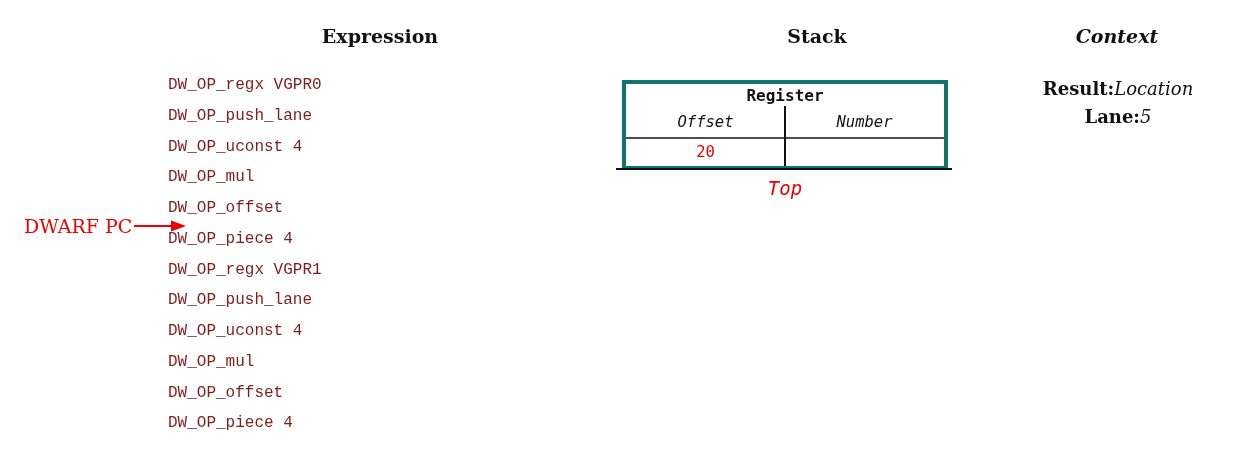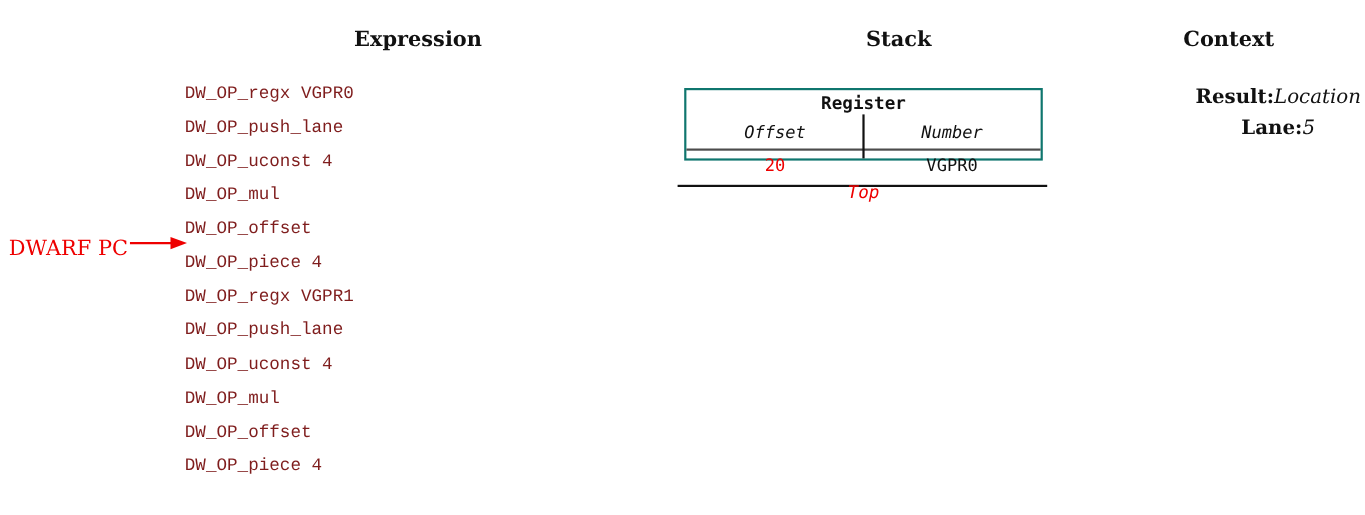--- a/index.html
+++ b/index.html
@@ -17,58 +17,58 @@
     top: 24px;
     transform: translateX(-50%);
     font-family: "DejaVu Serif", serif;
     font-weight: bold;
     font-size: 19px;
     line-height: 24px;
     white-space: nowrap;
   }
   #expr-title    { left: 351px; margin-left: 29px; }
   #stack-title   { left: 785px; margin-left: 32px; }
-  #context-title { left: 1117px; }
+  #context-title { left: 1117px; font-style: italic; }
 
   .expr-list {
     position: absolute;
     left: 168px;
     top: 70px;
   }
   .expr-item {
     font-family: Liberation Mono, monospace;
     font-size: 16px;
     line-height: 30.75px;
     white-space: pre;
     color: #7f1d1d;
   }
 
   .pc-marker {
     position: absolute;
-    left: 8px;
+    left: 24px;
     top: 214px;
     display: flex;
-    align-items: flex-start;
+    align-items: center;
     color: var(--accent-red, #ee0000);
   }
   .pc-label {
     font-family: "DejaVu Serif", serif;
     font-size: 19px;
     line-height: 24px;
     white-space: nowrap;
   }
   .pc-arrow { display: block; margin-left: 2px; }
 
   .stack-table {
     position: absolute;
     left: 622px;
     top: 80px;
     width: 326px;
-    height: 66px;
-    border: 2px solid #0f766e;
+    height: 90px;
+    border: 4px solid #0f766e;
     box-sizing: border-box;
     font-family: "DejaVu Sans Mono", monospace;
   }
   .reg-header {
     position: absolute;
     left: 0; right: 0; top: 1px;
     text-align: center;
     font-weight: bold;
     font-size: 16px;
     line-height: 21px;
@@ -103,38 +103,37 @@
     position: absolute;
     left: 616px;
     top: 168px;
     width: 336px;
     height: 2px;
     background: #111111;
   }
   .stack-top-label {
     position: absolute;
     left: 785px;
-    top: 165px;
+    top: 178px;
     transform: translateX(-50%);
     font-family: "DejaVu Sans Mono", monospace;
     font-style: italic;
-    font-size: 16px;
+    font-size: 19px;
     line-height: 20px;
     color: var(--accent-red, #ee0000);
   }
 
   .context-row {
     position: absolute;
     left: 1118px;
     transform: translateX(-50%);
     font-family: "DejaVu Serif", serif;
     font-size: 18px;
     line-height: 22px;
     white-space: nowrap;
-    margin-left: 44px;
   }
   #context-row-result { top: 78px; }
   #context-row-lane   { top: 106px; }
   .ctx-label { font-weight: bold; }
   .ctx-value { font-style: italic; }
 </style>
 </head>
 <body>
 
 <div id="canvas">
@@ -172,21 +171,20 @@
     <div class="reg-header">Register</div>
 
     <div class="cell hdr-cell right">Number</div>
 
     <div class="cell hdr-cell left">Offset</div>
 
     <div class="row-divider"></div>
 
     <div class="cell val-cell left offset-val">20</div>
 
-    <div class="cell val-cell right">VGPR0</div>
 
     <div class="col-divider"></div>
   </div>
 
   <div class="stack-top-line"></div>
 
   <div class="stack-top-label">Top</div>
 
   <div class="context-row" id="context-row-result">
     <span class="ctx-label">Result:</span><span class="ctx-value">Location</span>

